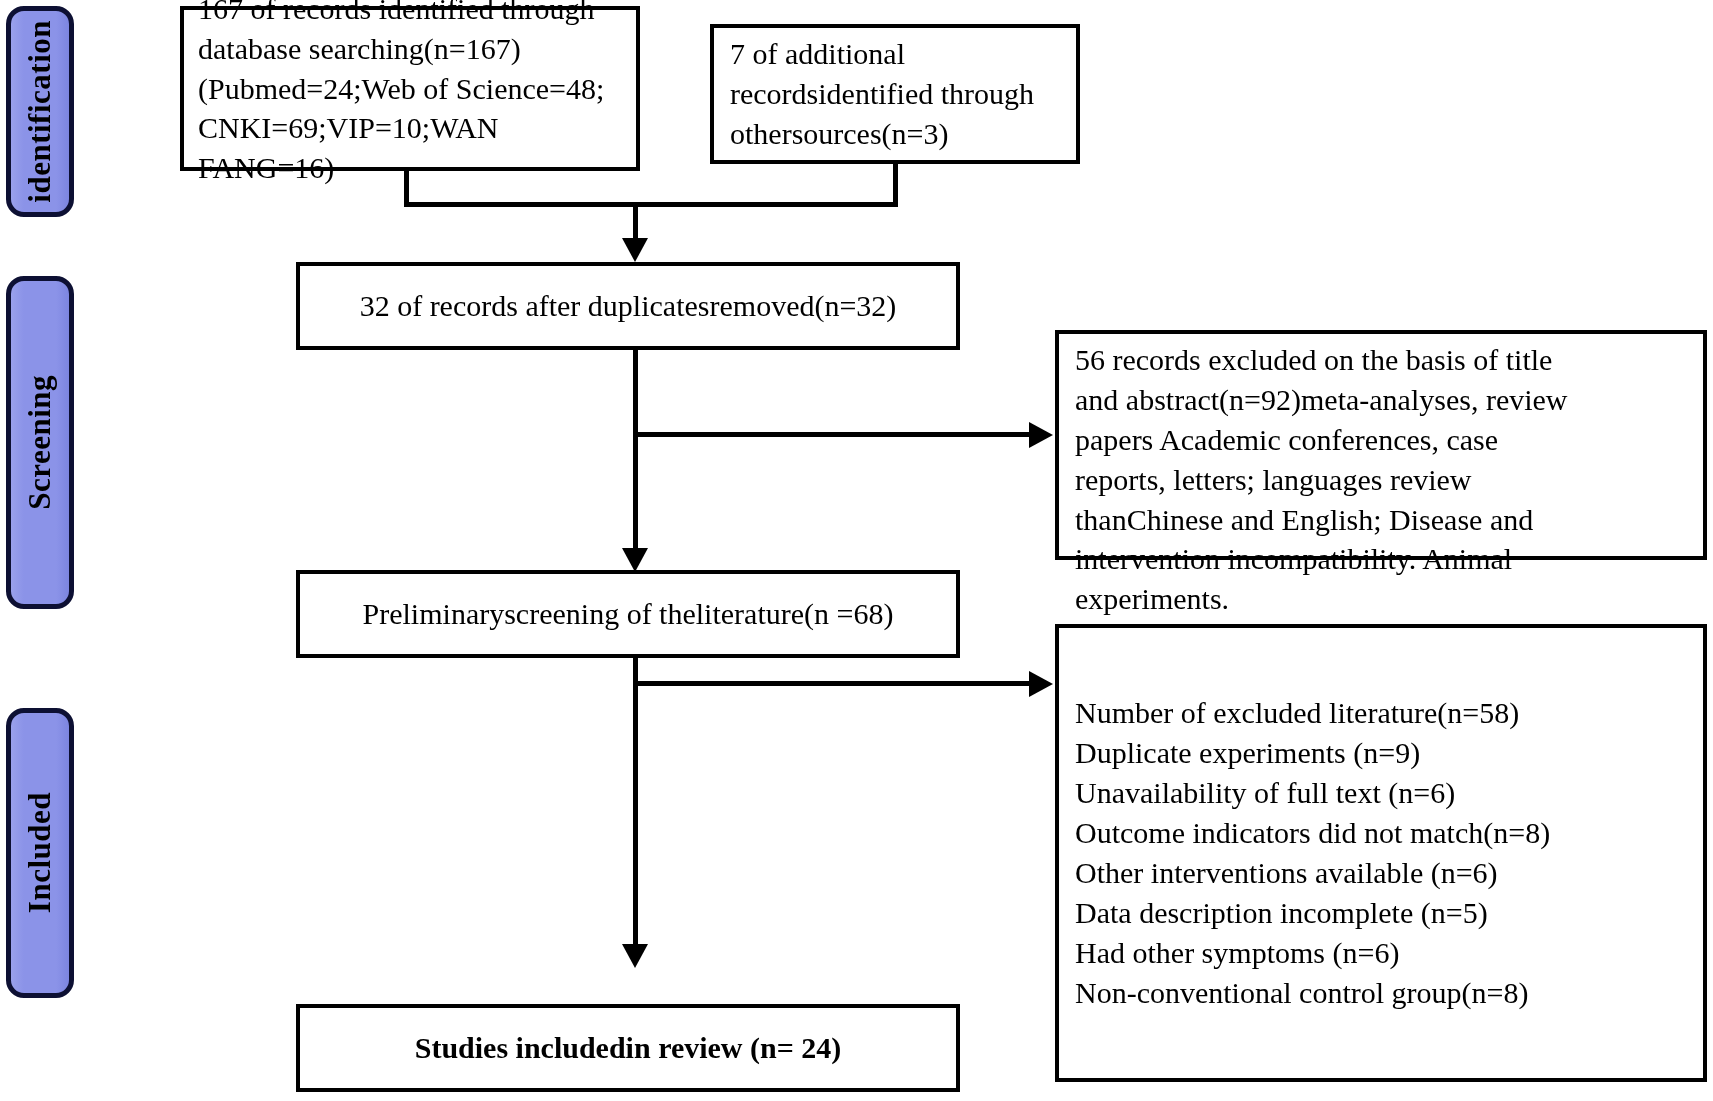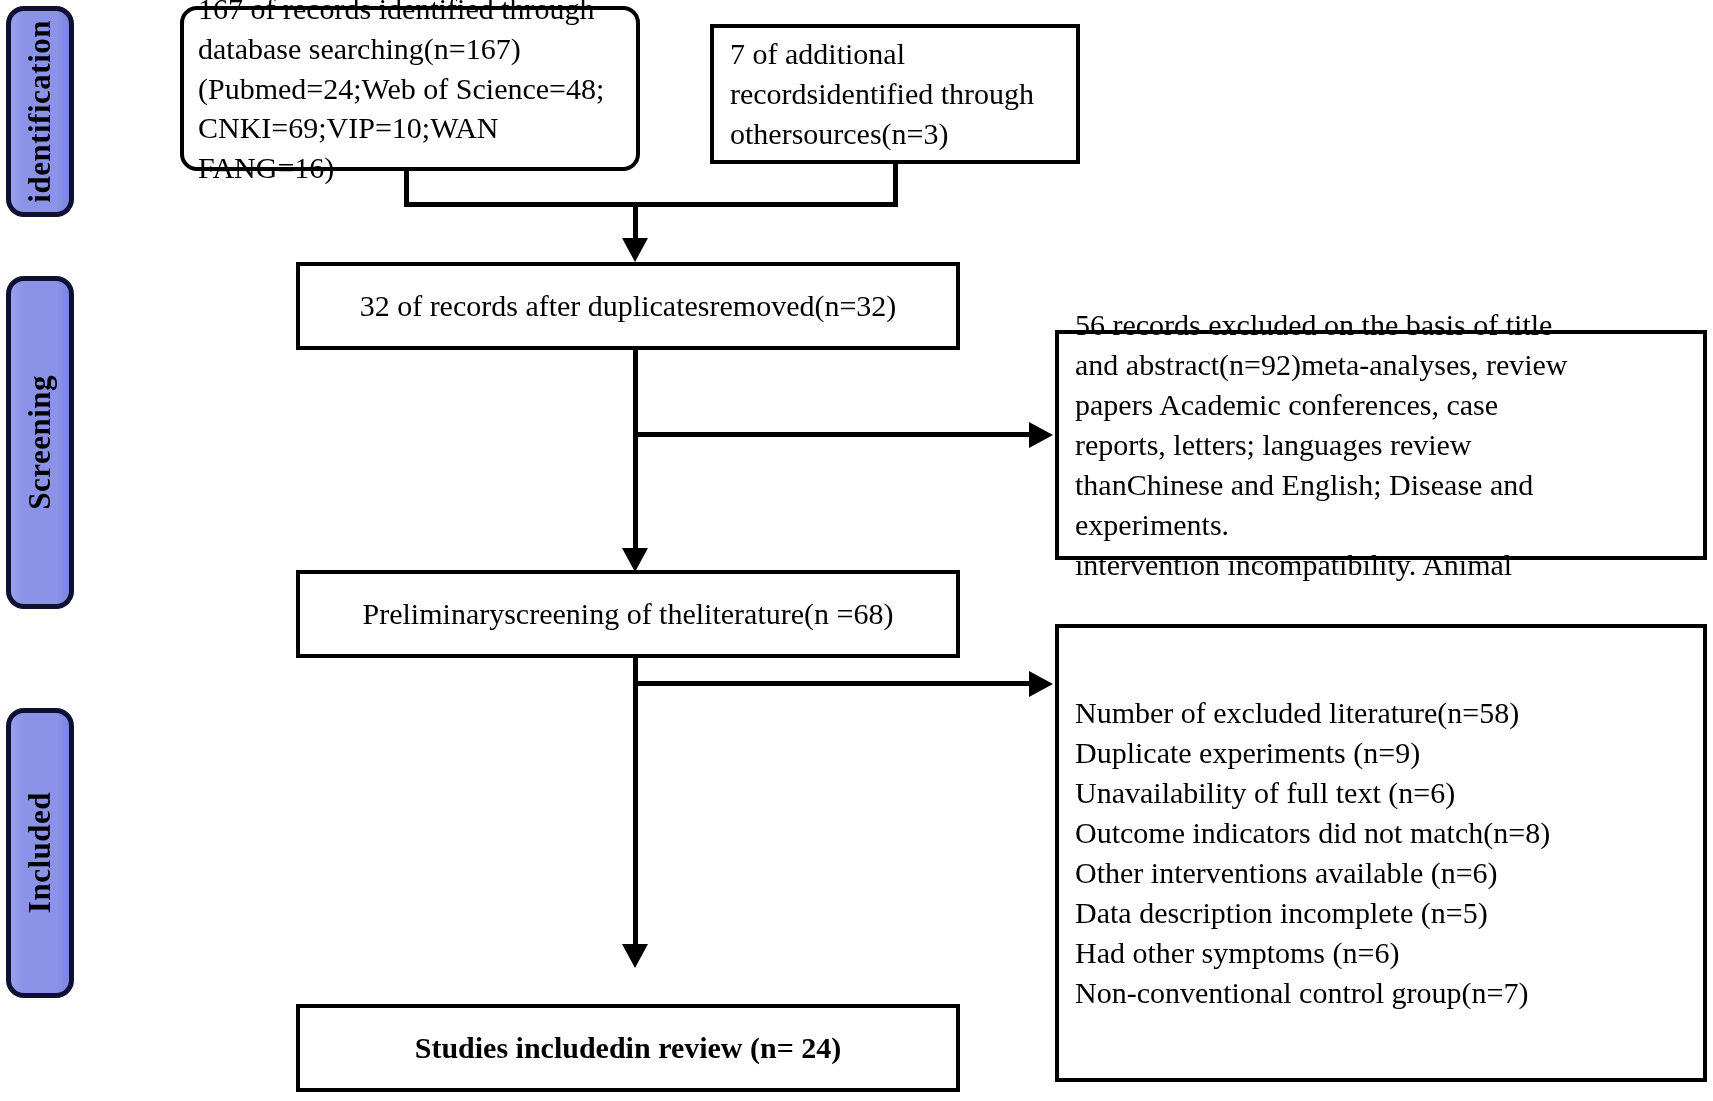--- a/index.html
+++ b/index.html
@@ -98,21 +98,21 @@
   </div>
 
   <div class="phase-tab" style="left:6px; top:276px; width:68px; height:333px;">
     <span class="phase-label">Screening</span>
   </div>
 
   <div class="phase-tab" style="left:6px; top:708px; width:68px; height:290px;">
     <span class="phase-label">Included</span>
   </div>
 
-  <div class="flow-box" style="left:180px; top:6px; width:460px; height:165px; padding:5px 14px;border-radius:17px;">
+  <div class="flow-box" style="left:180px; top:6px; width:460px; height:165px; padding:5px 14px;">
     <div class="box-text">167 of records identified through</div>
     <div class="box-text">database searching(n=167)</div>
     <div class="box-text">(Pubmed=24;Web of Science=48;</div>
     <div class="box-text">CNKI=69;VIP=10;WAN FANG=16)</div>
   </div>
 
   <div class="flow-box" style="left:710px; top:24px; width:370px; height:140px; padding:8px 16px;">
     <div class="box-text">7 of additional</div>
     <div class="box-text">recordsidentified through</div>
     <div class="box-text">othersources(n=3)</div>
@@ -127,48 +127,48 @@
   <div class="flow-box" style="left:296px; top:262px; width:664px; height:88px; padding:3px 20px;">
     <div class="box-text center">32 of records after duplicatesremoved(n=32)</div>
   </div>
 
   <div class="line-v" style="left:633px; top:350px; width:5px; height:202px;"></div>
   <div class="arrow-down" style="left:622px; top:548px;"></div>
 
   <div class="line-h" style="left:633px; top:432px; width:400px; height:5px;"></div>
   <div class="arrow-right" style="left:1029px; top:422px;"></div>
 
-  <div class="flow-box" style="left:1055px; top:330px; width:652px; height:230px; padding:6px 16px;">
+  <div class="flow-box" style="left:1055px; top:330px; width:652px; height:230px; padding:6px 16px;justify-content:space-between;">
     <div class="box-text">56 records excluded on the basis of title</div>
     <div class="box-text">and abstract(n=92)meta-analyses, review</div>
     <div class="box-text">papers Academic conferences, case</div>
     <div class="box-text">reports, letters; languages review</div>
     <div class="box-text">thanChinese and English; Disease and</div>
+    <div class="box-text">intervention incompatibility. Animal</div>
     <div class="box-text">experiments.</div>
-    <div class="box-text">intervention incompatibility. Animal</div>
   </div>
 
   <div class="flow-box" style="left:296px; top:570px; width:664px; height:88px; padding:6px 20px;">
     <div class="box-text center">Preliminaryscreening of theliterature(n =68)</div>
   </div>
 
   <div class="line-v" style="left:633px; top:658px; width:5px; height:290px;"></div>
   <div class="arrow-down" style="left:622px; top:944px;"></div>
 
   <div class="line-h" style="left:633px; top:681px; width:400px; height:5px;"></div>
   <div class="arrow-right" style="left:1029px; top:671px;"></div>
 
   <div class="flow-box" style="left:1055px; top:624px; width:652px; height:458px; padding:6px 16px;">
     <div class="box-text">Number of excluded literature(n=58)</div>
     <div class="box-text">Duplicate experiments (n=9)</div>
     <div class="box-text">Unavailability of full text (n=6)</div>
     <div class="box-text">Outcome indicators did not match(n=8)</div>
     <div class="box-text">Other interventions available (n=6)</div>
     <div class="box-text">Data description incomplete (n=5)</div>
     <div class="box-text">Had other symptoms (n=6)</div>
-    <div class="box-text">Non-conventional control group(n=7)</div>
+    <div class="box-text">Non-conventional control group(n=8)</div>
   </div>
 
   <div class="flow-box" style="left:296px; top:968px; width:664px; height:88px; padding:10px 20px;margin-top:36px;">
     <div class="box-text center bold">Studies includedin review (n= 24)</div>
   </div>
 
 </div>
 
 </body></html>

